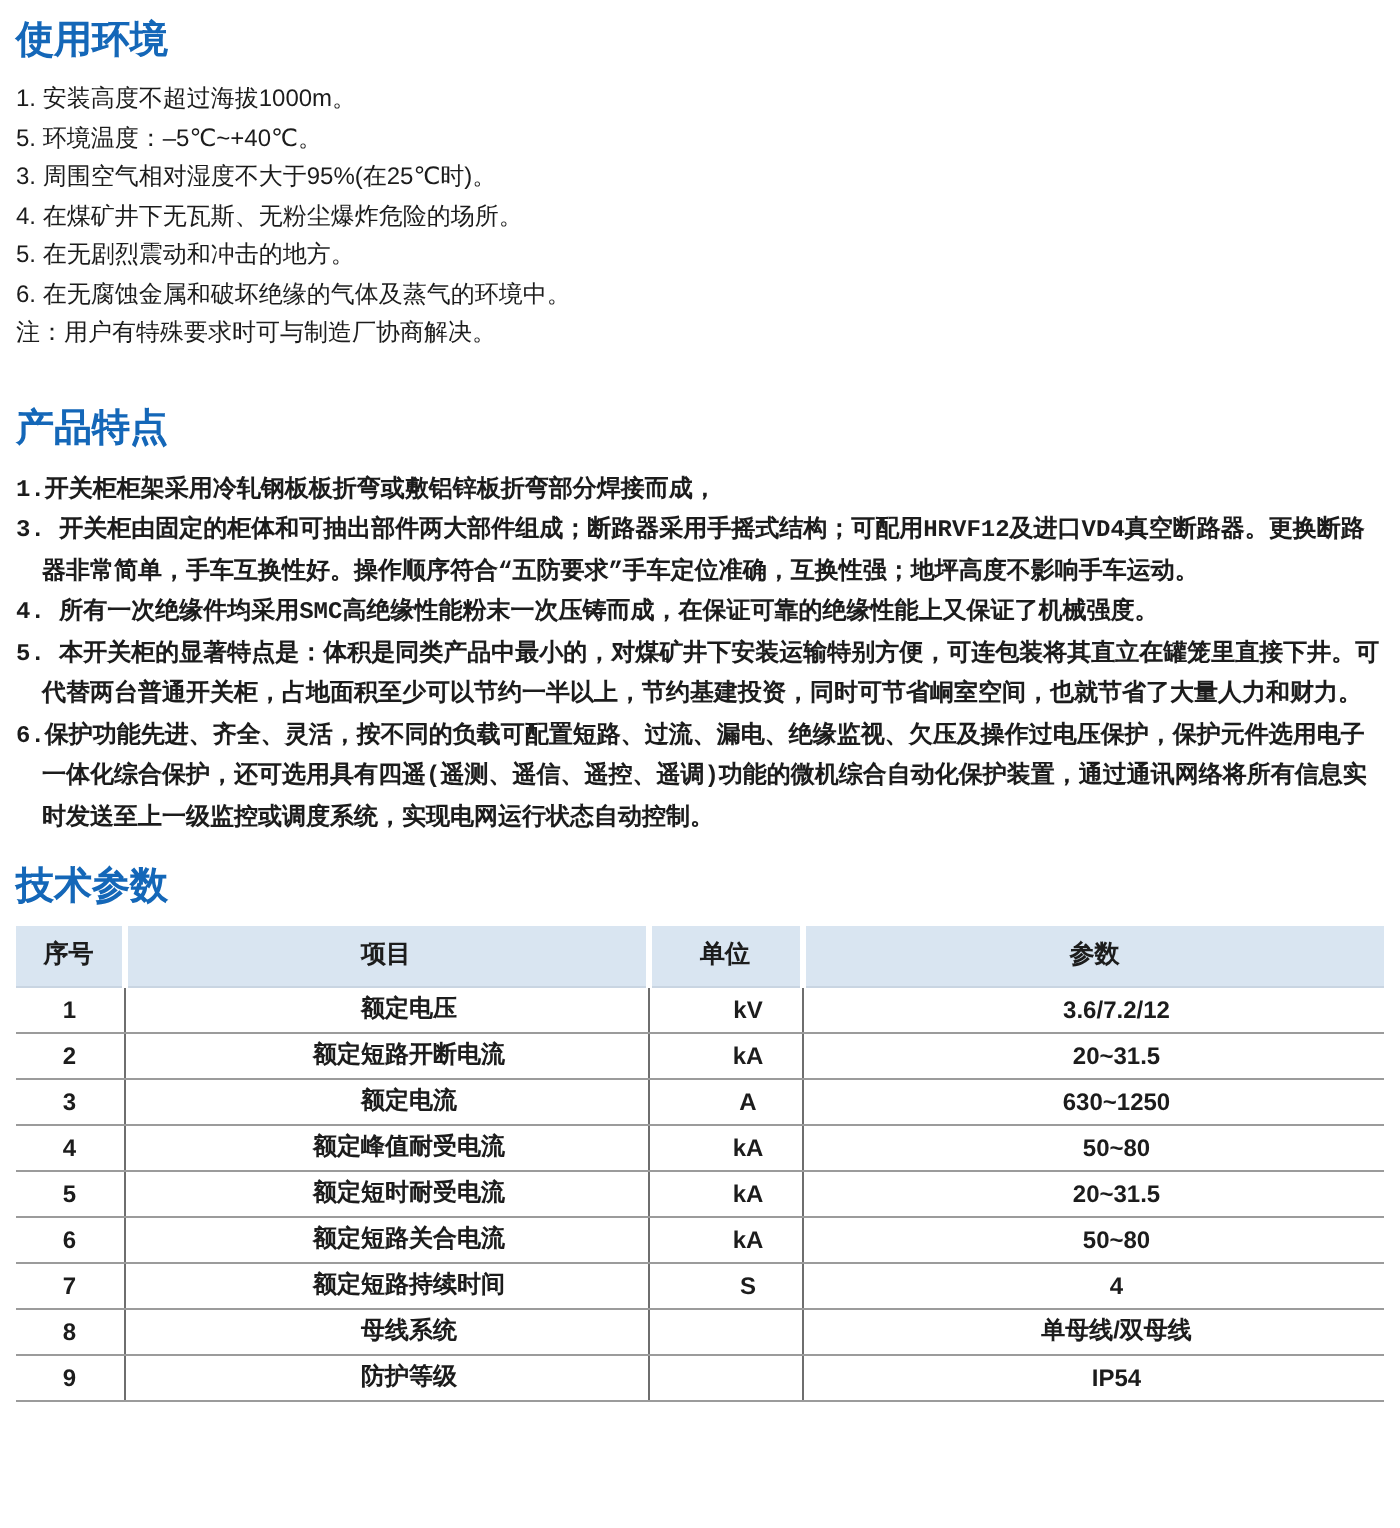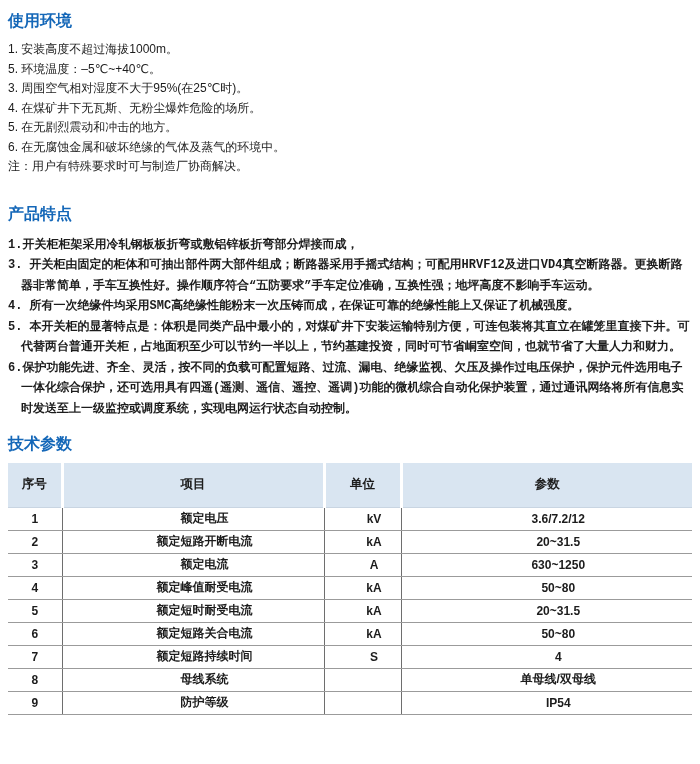--- a/index.html
+++ b/index.html
@@ -8,21 +8,21 @@
     width: 700px;
     height: 764px;
     background: #ffffff;
     font-family: "Liberation Sans", "DejaVu Sans", sans-serif;
     color: #1c1c1c;
     overflow: hidden;
   }
   .page { padding: 10px 8px 0 8px; }
 
   .section-heading {
-    font-size: 16px;
+    font-size: 19px;
     line-height: 21px;
     font-weight: bold;
     color: #1467b8;
     margin: 0 0 9px 0;
   }
 
   .env-list { margin: 0 0 2px 0; }
   .env-list p {
     margin: 0;
     font-size: 12px;
@@ -49,21 +49,21 @@
     border-collapse: collapse;
     table-layout: fixed;
     margin-top: 6px;
   }
   .spec-table col.c-no   { width: 54px; }
   .spec-table col.c-item { width: 262px; }
   .spec-table col.c-unit { width: 77px; }
 
   .spec-table thead th {
     background: #d9e5f1;
-    height: 44px;
+    height: 30px;
     font-size: 12.5px;
     font-weight: bold;
     color: #1c1c1c;
     text-align: center;
     vertical-align: middle;
     border: none;
   }
   .spec-table thead th + th { border-left: 3px solid #ffffff; }
 
   .spec-table tbody td {

